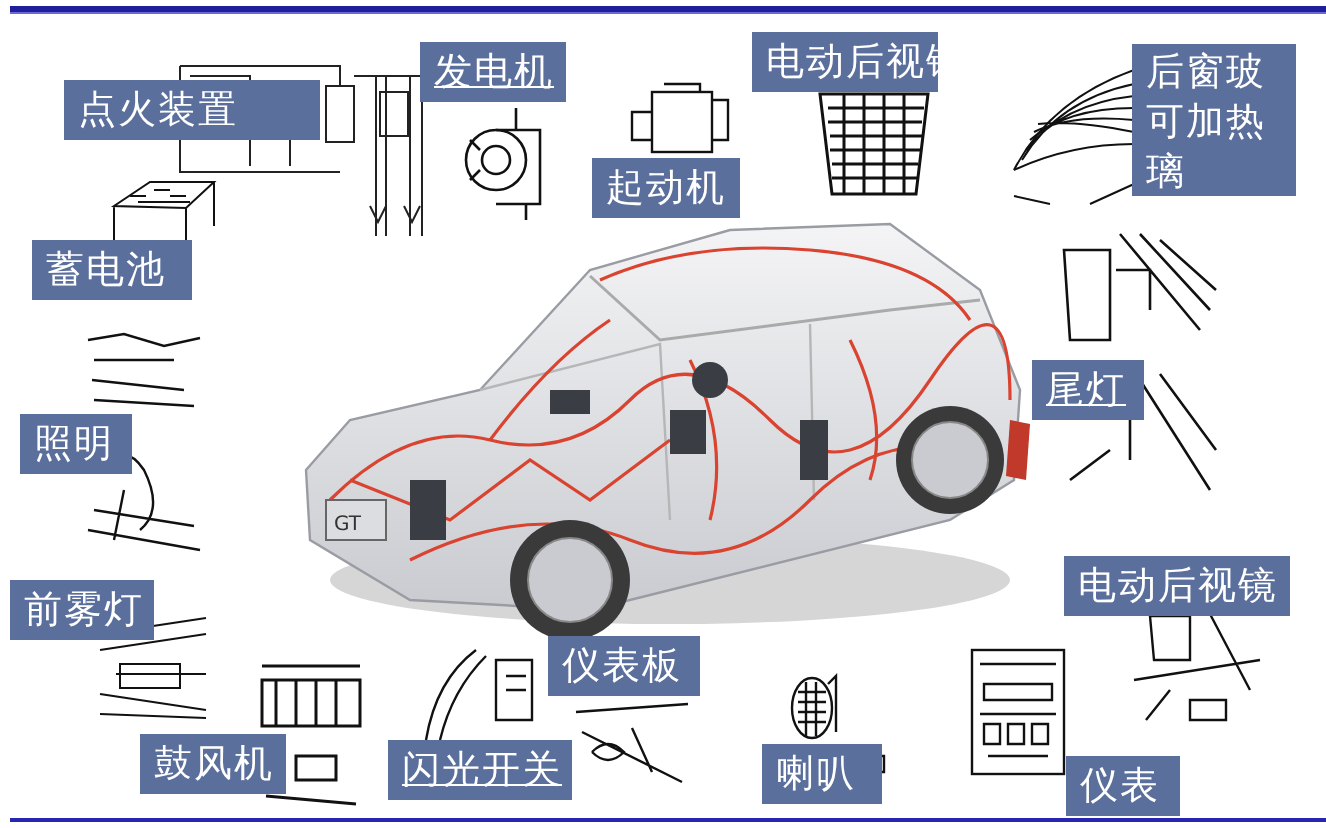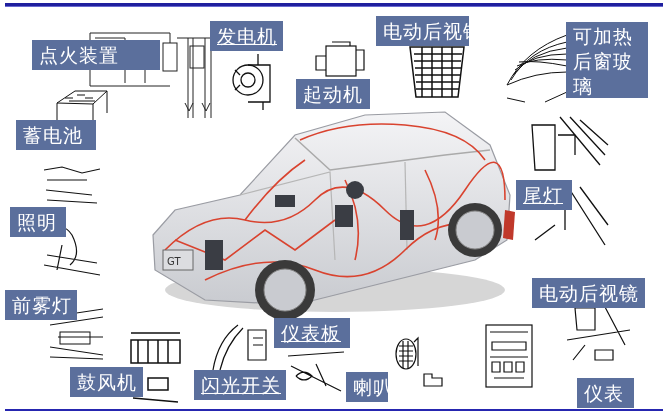--- a/index.html
+++ b/index.html
@@ -195,26 +195,26 @@
     <circle cx="330" cy="130" r="19" fill="#c9cbd0" stroke="#888"></circle>
     <path d="M360 110 L370 112 L368 140 L358 138 Z" fill="#c0392b"></path>
   </svg>
 </div>
 
 <div class="label" style="left:32px;top:40px;width:128px;">点火装置</div>
 <div class="label" style="left:210px;top:21px;width:73px;text-decoration:underline;">发电机</div>
 <div class="label" style="left:296px;top:79px;width:74px;text-align:center;">起动机</div>
 <div class="label" style="left:376px;top:16px;width:93px;">电动后视镜</div>
 <div class="label multi" style="left:566px;top:22px;width:82px;height:76px;">
+  <div>后窗玻</div>
   <div>可加热</div>
-  <div>后窗玻</div>
   <div>璃</div>
 </div>
 <div class="label" style="left:16px;top:120px;width:80px;">蓄电池</div>
 <div class="label" style="left:10px;top:207px;width:56px;">照明</div>
 <div class="label" style="left:516px;top:180px;width:56px;text-decoration:underline;">尾灯</div>
 <div class="label" style="left:5px;top:290px;width:72px;">前雾灯</div>
 <div class="label" style="left:532px;top:278px;width:113px;">电动后视镜</div>
-<div class="label" style="left:274px;top:318px;width:76px;text-decoration:underline;">仪表板</div>
+<div class="label" style="left:274px;top:318px;width:76px;">仪表板</div>
 <div class="label" style="left:70px;top:367px;width:73px;">鼓风机</div>
 <div class="label" style="left:194px;top:370px;width:92px;text-decoration:underline;">闪光开关</div>
-<div class="label" style="left:346px;top:372px;width:42px;">喇叭</div>
-<div class="label" style="left:533px;top:378px;width:57px;margin-left:44px;">仪表</div>
+<div class="label" style="left:381px;top:372px;width:60px;">喇叭</div>
+<div class="label" style="left:533px;top:378px;width:57px;">仪表</div>
 
 </body></html>

